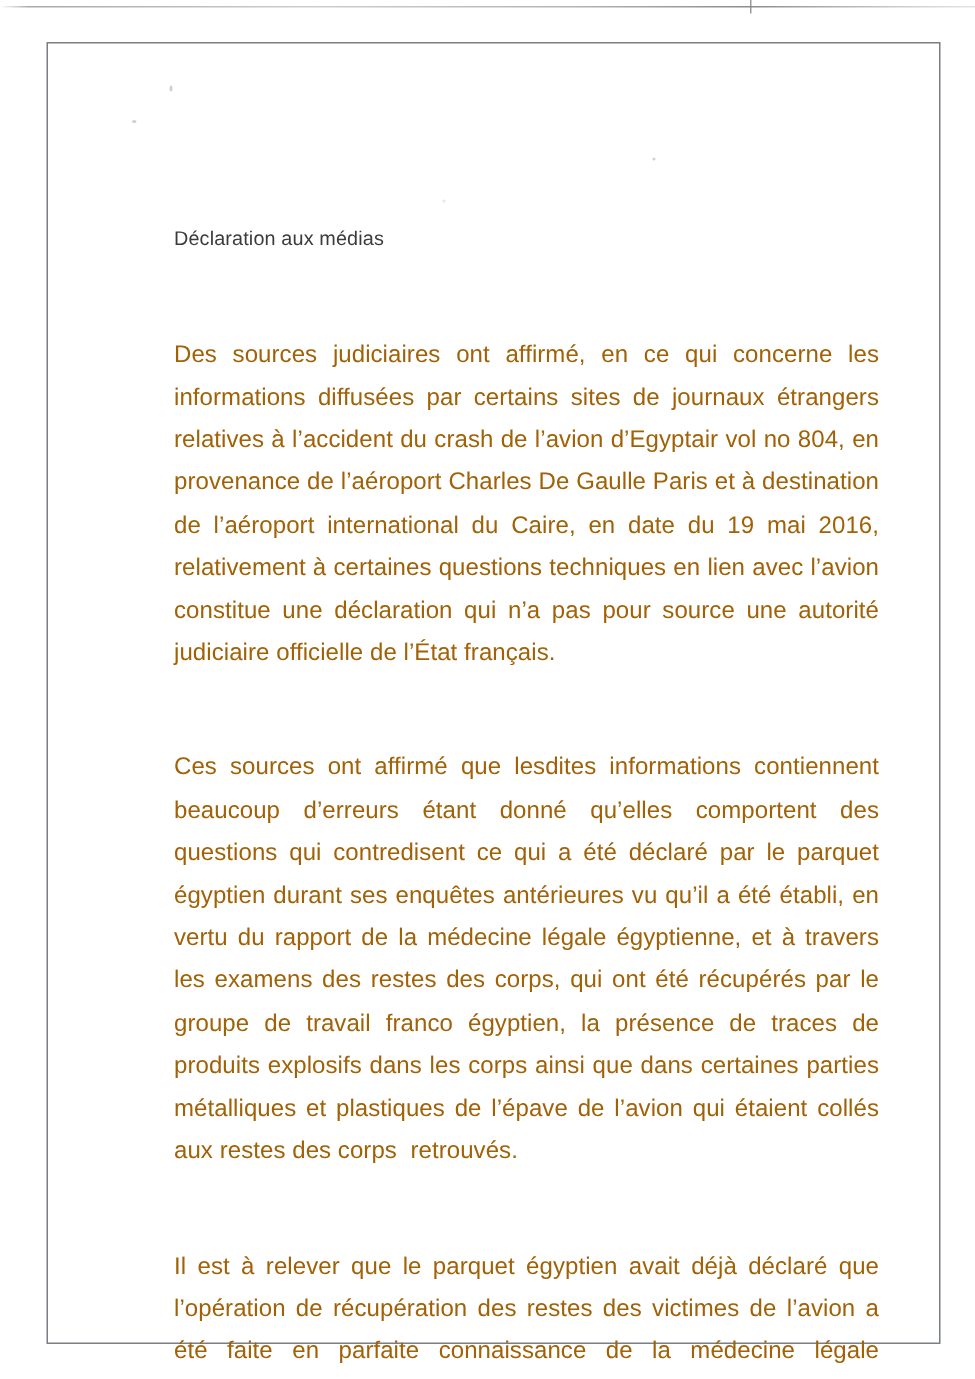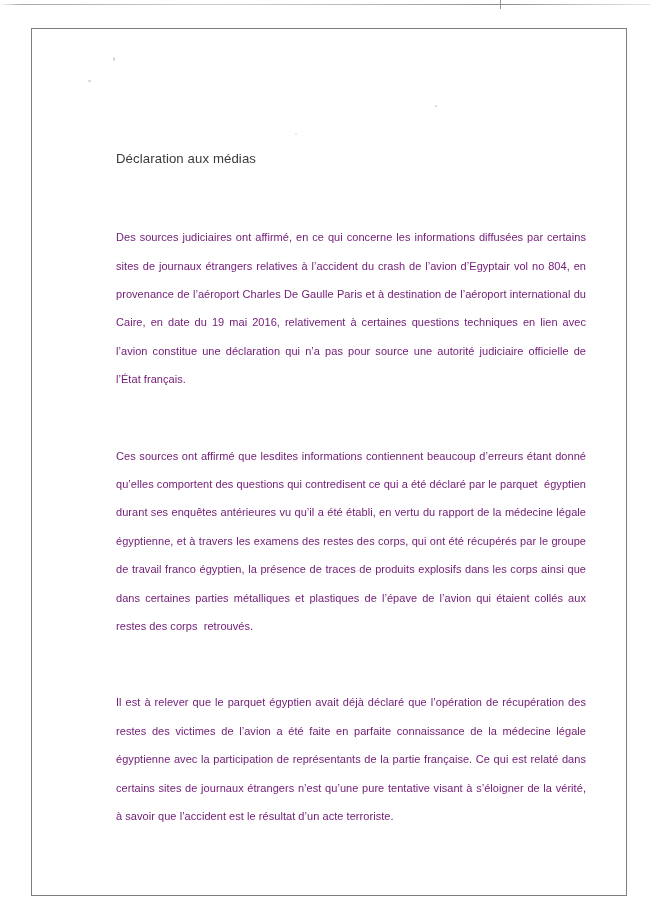--- a/index.html
+++ b/index.html
@@ -77,22 +77,22 @@
     line-height: 1.0;
     letter-spacing: 0.1px;
     margin-bottom: 20px;
     white-space: pre;
   }
   .heading-line:last-of-type {
     margin-bottom: 0;
   }
 
   .body-para {
-    font-size: 11px;
-    color: #701a75;
+    font-size: 16px;
+    color: #a16207;
     line-height: 28.4px;
     text-align: justify;
     text-justify: inter-word;
     letter-spacing: 0.05px;
     margin: 0;
     white-space: pre-wrap;
   }
 
   .gap-before-p1 { height: 38px; }
   .gap-between   { height: 48px; }

